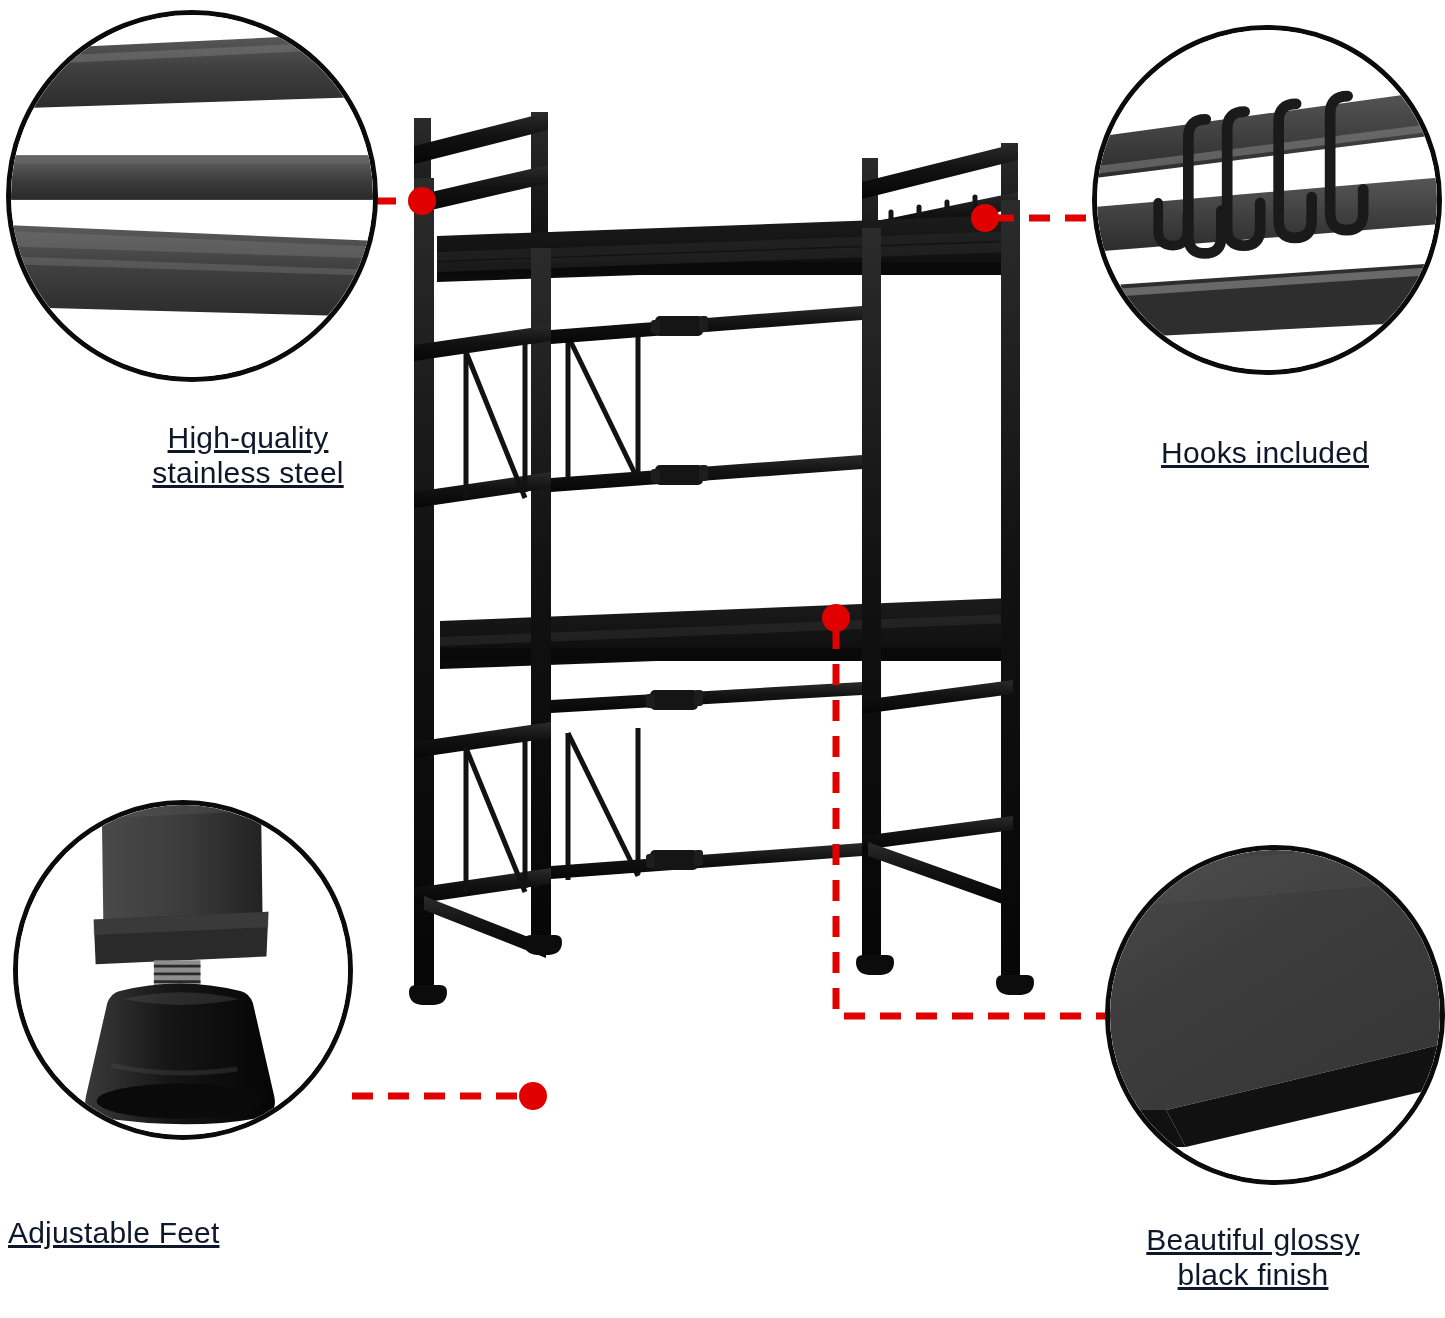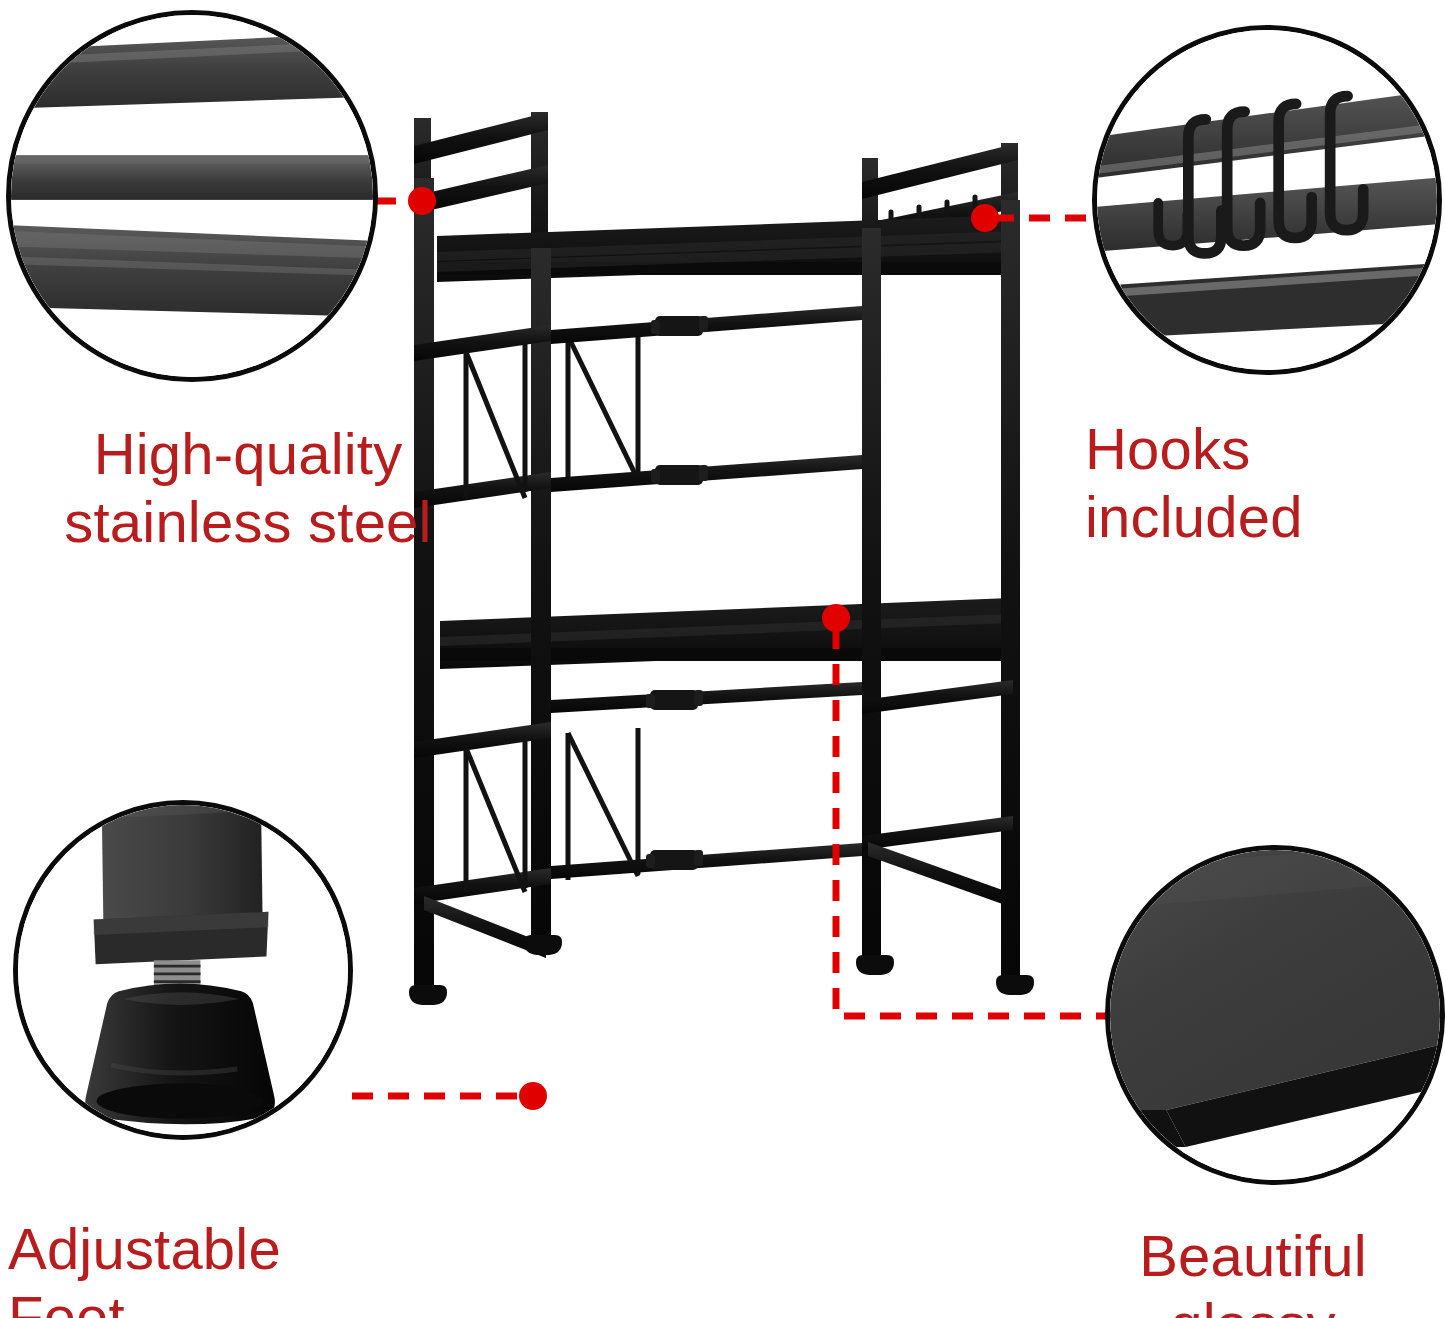--- a/index.html
+++ b/index.html
@@ -1,22 +1,22 @@
 <!DOCTYPE html>
 <html><head>
 <meta charset="utf-8">
 <style>
   html,body{margin:0;padding:0;background:#ffffff;}
   body{width:1445px;height:1318px;position:relative;overflow:hidden;
        font-family:"Liberation Sans","DejaVu Sans",sans-serif;}
   .stage{position:absolute;inset:0;width:1445px;height:1318px;background:#fff;}
-  .callout-label{position:absolute;color:#b91c1c;font-size:58px;line-height:1.18;
-       font-weight:400;letter-spacing:0.2px;white-space:pre-line;}
+  .callout-label{position:absolute;color:#0f172a;font-size:30px;line-height:1.18;
+       font-weight:400;letter-spacing:0.2px;white-space:pre-line;text-decoration:underline;}
   .lbl-tl{left:38px;top:420px;width:420px;text-align:center;}
-  .lbl-tr{left:1085px;top:415px;width:360px;text-align:left;}
+  .lbl-tr{left:1085px;top:435px;width:360px;text-align:center;}
   .lbl-bl{left:8px;top:1215px;width:400px;}
   .lbl-br{left:1078px;top:1222px;width:350px;text-align:center;}
   .zoomcircle{position:absolute;border-radius:50%;border:5px solid #0b0b0b;
        overflow:hidden;background:#fff;box-sizing:border-box;}
   .c-tl{left:6px;top:10px;width:372px;height:372px;}
   .c-tr{left:1092px;top:25px;width:350px;height:350px;}
   .c-bl{left:13px;top:800px;width:340px;height:340px;}
   .c-br{left:1105px;top:845px;width:340px;height:340px;}
   .inner{position:absolute;inset:0;}
   svg{display:block;overflow:visible;}

